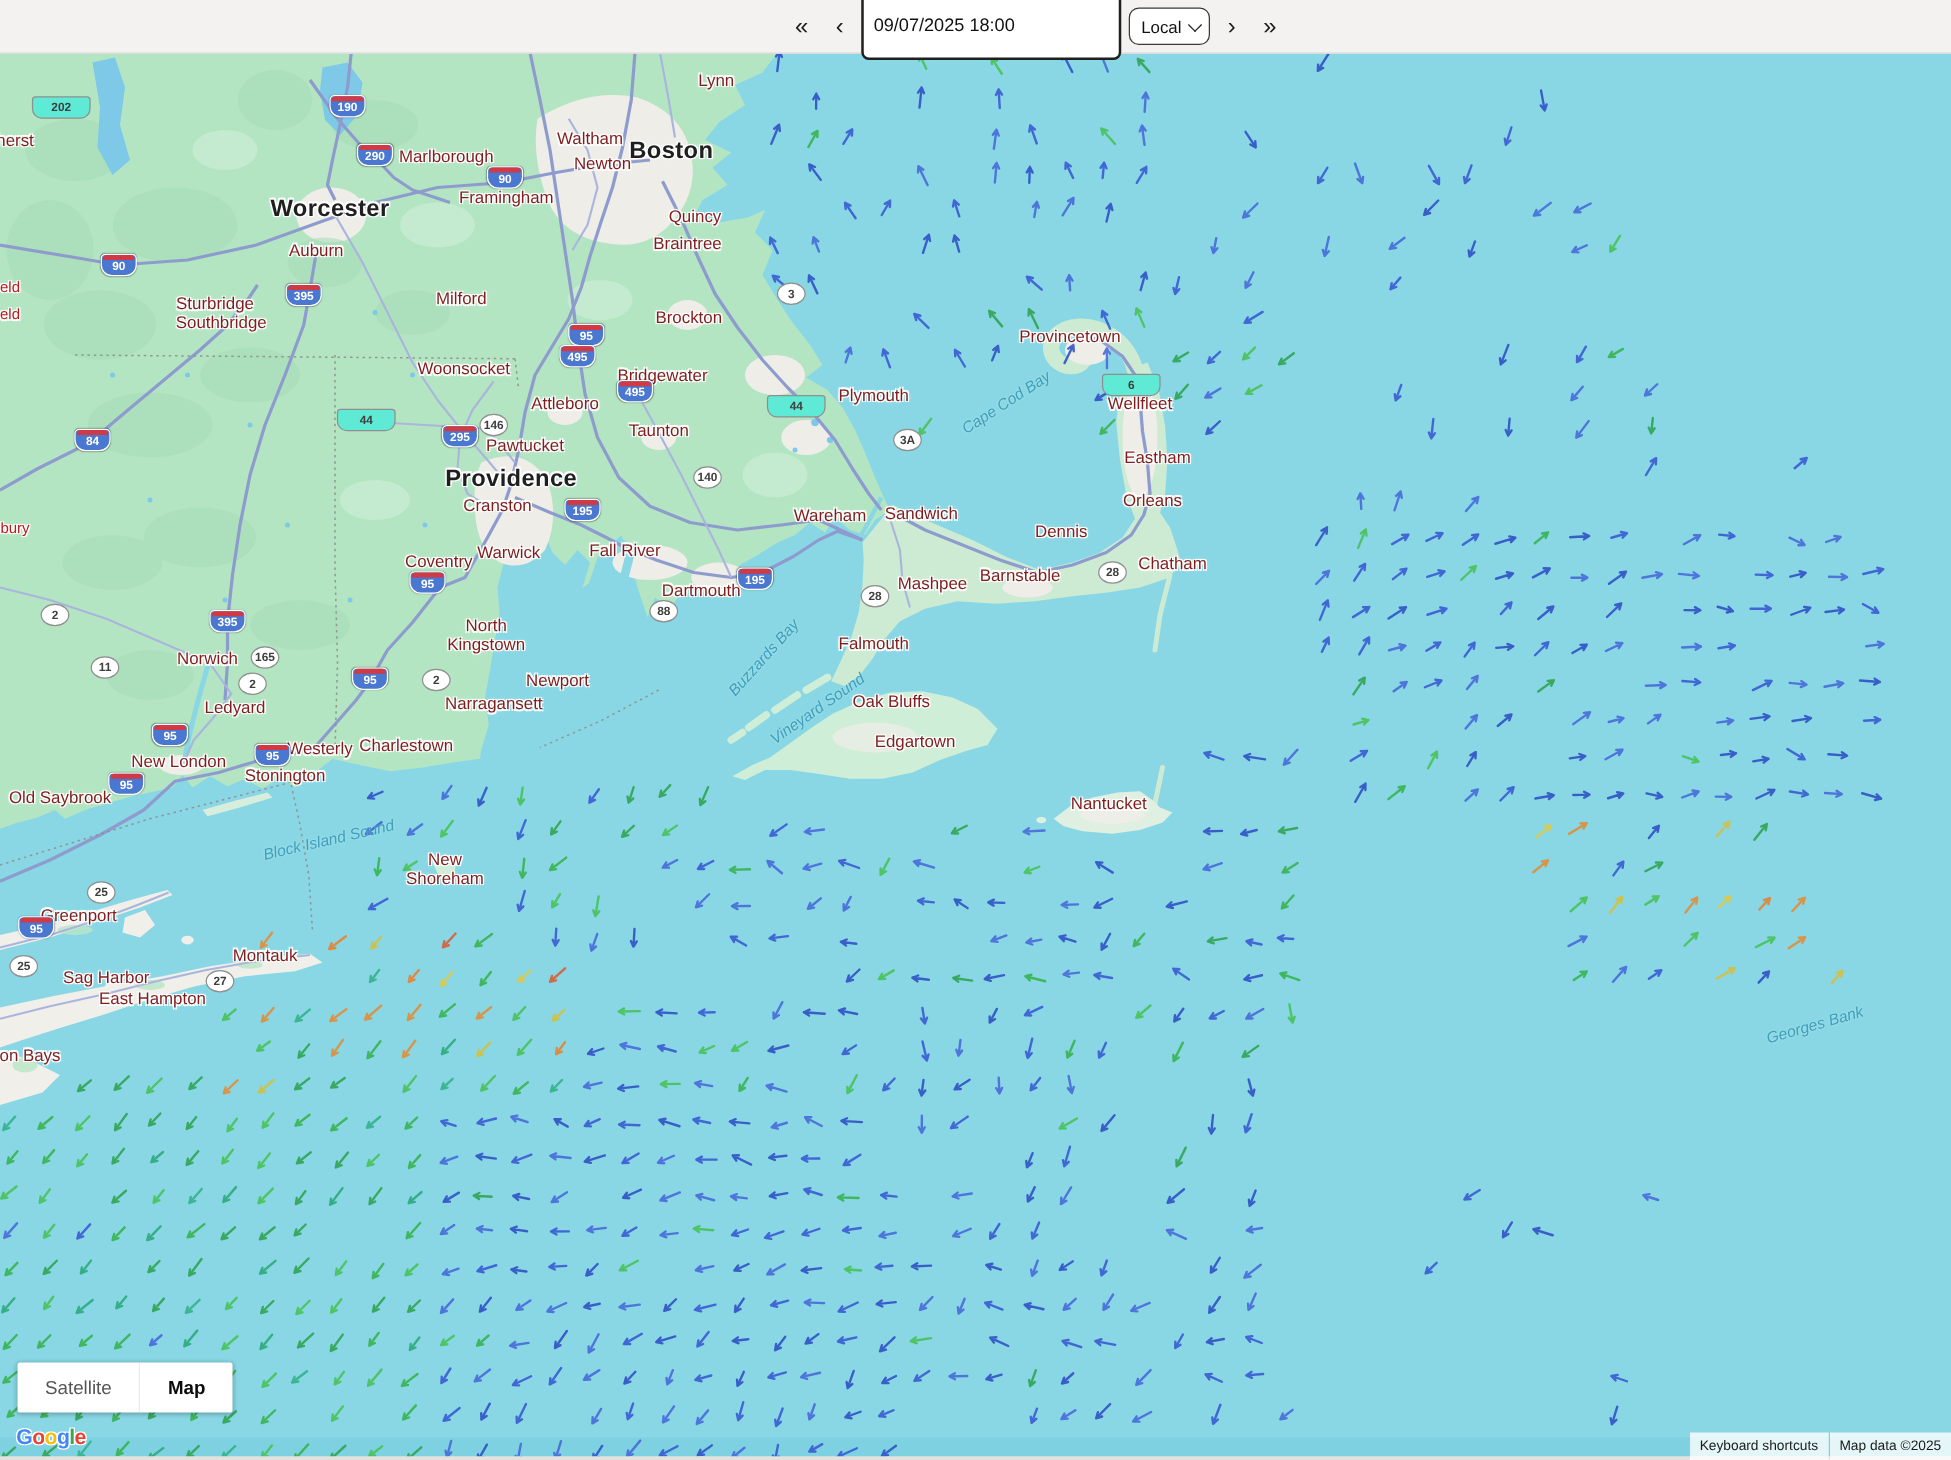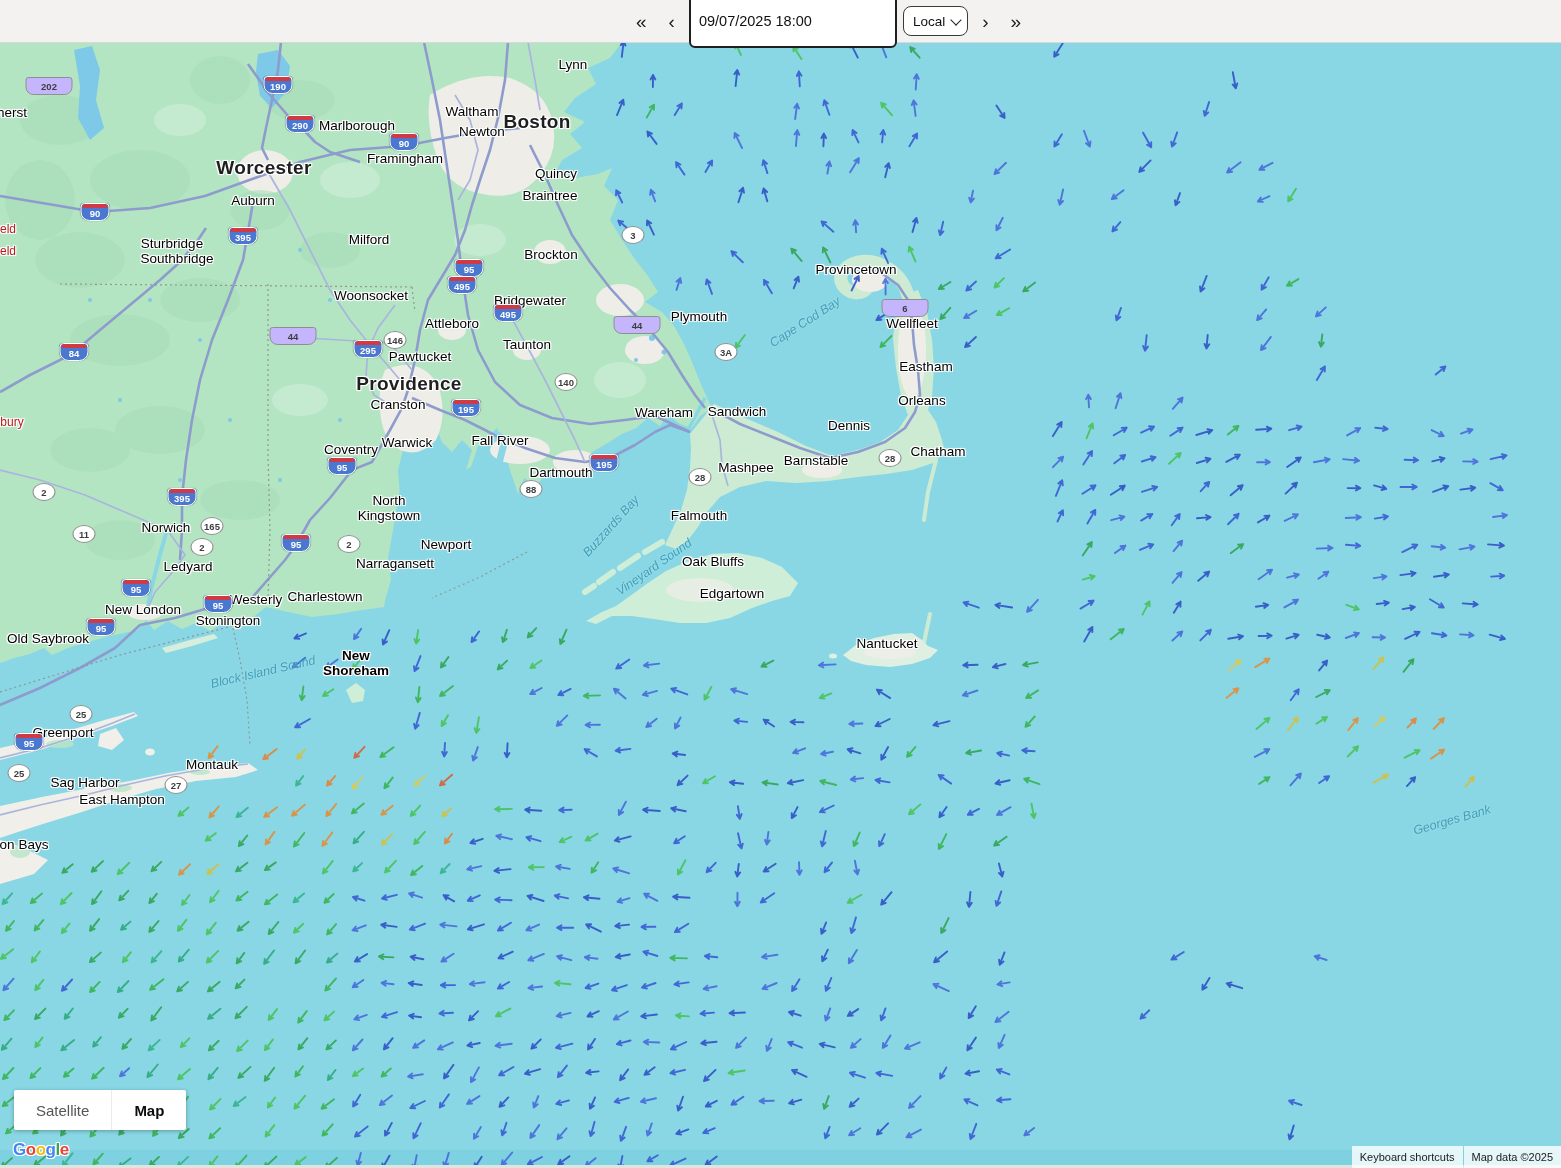--- a/index.html
+++ b/index.html
@@ -15,36 +15,36 @@
   #datetime-input{width:188px;height:26px;border:2px solid #1f1f1f;border-radius:6px;background:#fff;
     font-size:14.5px;color:#111;padding:12px 8px;font-family:"Liberation Sans",sans-serif;}
   .tz-select{position:relative;height:28px;border:1.6px solid #3a3a3a;border-radius:8px;background:#fff;
     display:flex;align-items:center;padding:0 22px 0 9px;font-size:13.5px;color:#111;cursor:pointer;}
   .tz-select .chev{position:absolute;right:7px;top:9px;width:7px;height:7px;border-right:1.8px solid #222;
     border-bottom:1.8px solid #222;transform:rotate(45deg);}
 
   
   #map-svg{position:absolute;left:0;top:0;z-index:1;}
   #labels-layer,#shields-layer{position:absolute;left:0;top:0;width:1561px;height:1168px;z-index:3;pointer-events:none;}
-  .city{position:absolute;transform:translate(-50%,-50%);color:#000000;font-size:13.5px;white-space:nowrap;text-align:center;line-height:1.1;
+  .city{position:absolute;transform:translate(-50%,-50%);color:#7f1d1d;font-size:13.5px;white-space:nowrap;text-align:center;line-height:1.1;
     text-shadow:-1px -1px 0 #fff,1px -1px 0 #fff,-1px 1px 0 #fff,1px 1px 0 #fff,0 0 3px #fff;}
   .city.lg{font-size:19px;font-weight:bold;color:#1f1f1f;letter-spacing:.3px;}
   .city.sm{font-size:12px;color:#b91c1c;}
   .wlabel{position:absolute;transform:translate(-50%,-50%);color:#3d9fba;font-size:12.5px;font-style:italic;white-space:nowrap;
     text-shadow:0 0 2px rgba(255,255,255,.4);}
   .shield{position:absolute;transform:translate(-50%,-50%);display:flex;align-items:center;justify-content:center;
     font-weight:bold;color:#fff;}
   .shield.i{min-width:23px;height:16px;padding:0 2px;background:#4a77cf;border:1.4px solid #fff;
     border-radius:4px 4px 9px 9px;font-size:9.5px;box-shadow:0 0 1px rgba(0,0,0,.4);position:absolute;}
   .shield.i::before{content:"";position:absolute;top:0;left:1px;right:1px;height:4px;background:#cf3a45;
     border-radius:3px 3px 0 0;}
   .shield.i span{position:relative;top:1px;}
   .shield.c{min-width:17px;height:16px;padding:0 2px;background:#fff;border:1.4px solid #8f8f8f;
     border-radius:50%;color:#3e3e3e;font-size:9.5px;font-weight:bold;}
-  .shield.u{min-width:17px;height:16px;padding:0 14px;background:#c4b5fd;border:1.4px solid #8f8f8f;
+  .shield.u{min-width:17px;height:16px;padding:0 14px;background:#5eead4;border:1.4px solid #8f8f8f;
     border-radius:3px 3px 8px 8px;color:#3e3e3e;font-size:9.5px;font-weight:bold;}
 
   
   #maptype{position:absolute;left:14px;top:1090px;height:40px;display:flex;background:#fff;z-index:6;
     box-shadow:0 1px 4px rgba(0,0,0,.3);border-radius:2px;overflow:hidden;}
   #maptype .seg{display:flex;align-items:center;justify-content:center;padding:0 22px;font-size:15px;cursor:pointer;}
   #maptype .seg.sat{color:#565656;border-right:1px solid #ececec;}
   #maptype .seg.map{color:#0c0c0c;font-weight:bold;}
 
   #google-logo{position:absolute;left:13px;top:1140px;z-index:6;font-size:17px;font-weight:bold;
@@ -959,21 +959,21 @@
       <div class="city md" style="left: 699px; top: 516px;">Falmouth</div>
       <div class="city md" style="left: 713px; top: 562px;">Oak Bluffs</div>
       <div class="city md" style="left: 732px; top: 594px;">Edgartown</div>
       <div class="city md" style="left: 887px; top: 644px;">Nantucket</div>
       <div class="city md" style="left: 143px; top: 610px;">New London</div>
       <div class="city md" style="left: 256px; top: 600px;">Westerly</div>
       <div class="city md" style="left: 228px; top: 621px;">Stonington</div>
       <div class="city md" style="left: 325px; top: 597px;">Charlestown</div>
       <div class="city md" style="left: 48px; top: 639px;">Old Saybrook</div>
       <div class="city md" style="left: 63px; top: 733px;">Greenport</div>
-      <div class="city md" style="left: 356px; top: 664px; font-weight: bold;">New<br>Shoreham</div>
+      <div class="city md" style="left: 356px; top: 696px;">New<br>Shoreham</div>
       <div class="city md" style="left: 212px; top: 765px;">Montauk</div>
       <div class="city md" style="left: 85px; top: 783px;">Sag Harbor</div>
       <div class="city md" style="left: 122px; top: 800px;">East Hampton</div>
       <div class="city md" style="left: 24px; top: 845px;">on Bays</div>
       <div class="city md" style="left: 12px; top: 113px;">herst</div>
       <div class="city sm" style="left: 8px; top: 230px;">eld</div>
       <div class="city sm" style="left: 8px; top: 252px;">eld</div>
       <div class="city sm" style="left: 12px; top: 423px;">bury</div>
       <div class="wlabel" style="left: 805px; top: 322px; transform: translate(-50%, -50%) rotate(-33deg);">Cape Cod Bay</div>
       <div class="wlabel" style="left: 611px; top: 526px; transform: translate(-50%, -50%) rotate(-48deg);">Buzzards Bay</div>

